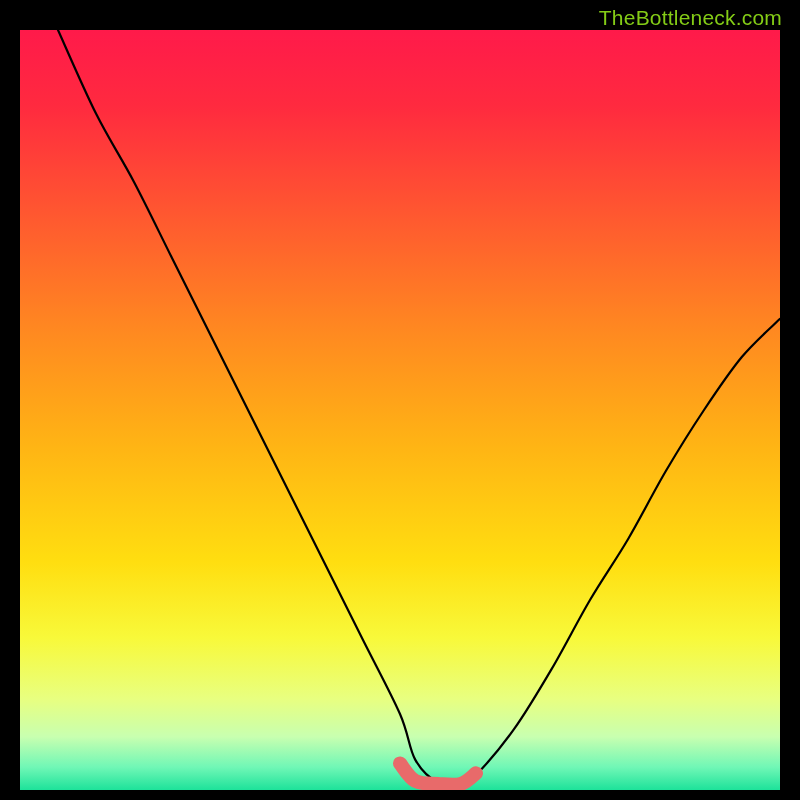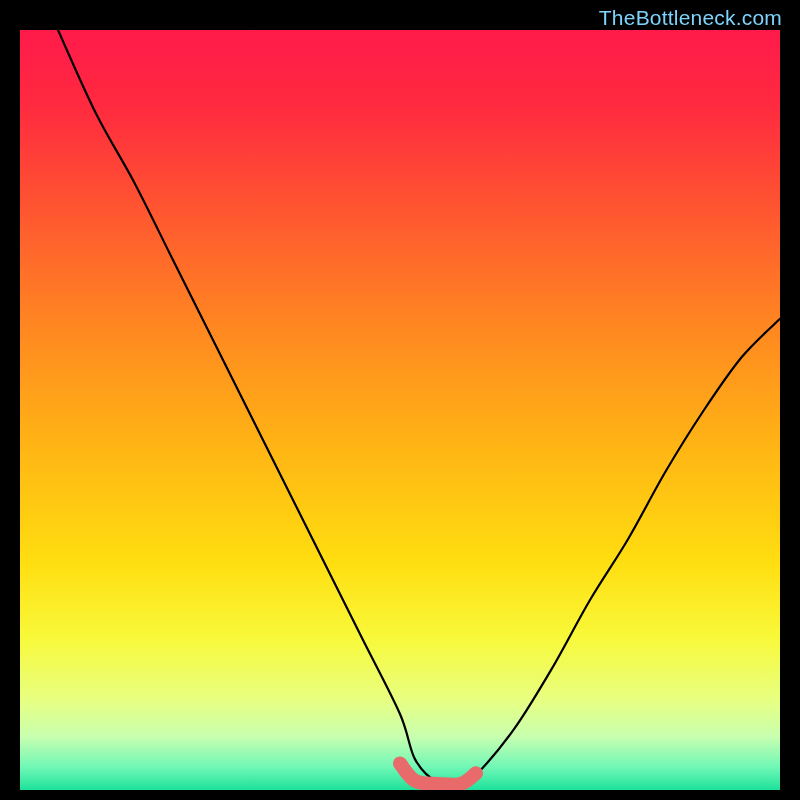--- a/index.html
+++ b/index.html
@@ -14,21 +14,21 @@
   .frame {
     position: relative;
     width: 800px;
     height: 800px;
     box-sizing: border-box;
   }
   .watermark {
     position: absolute;
     top: 6px;
     right: 18px;
-    color: #7dd3fc;
+    color: #84cc16;
     font-size: 21px;
     font-weight: 400;
     letter-spacing: 0.2px;
   }
   .plot {
     position: absolute;
     left: 20px;
     top: 30px;
     width: 760px;
     height: 760px;

